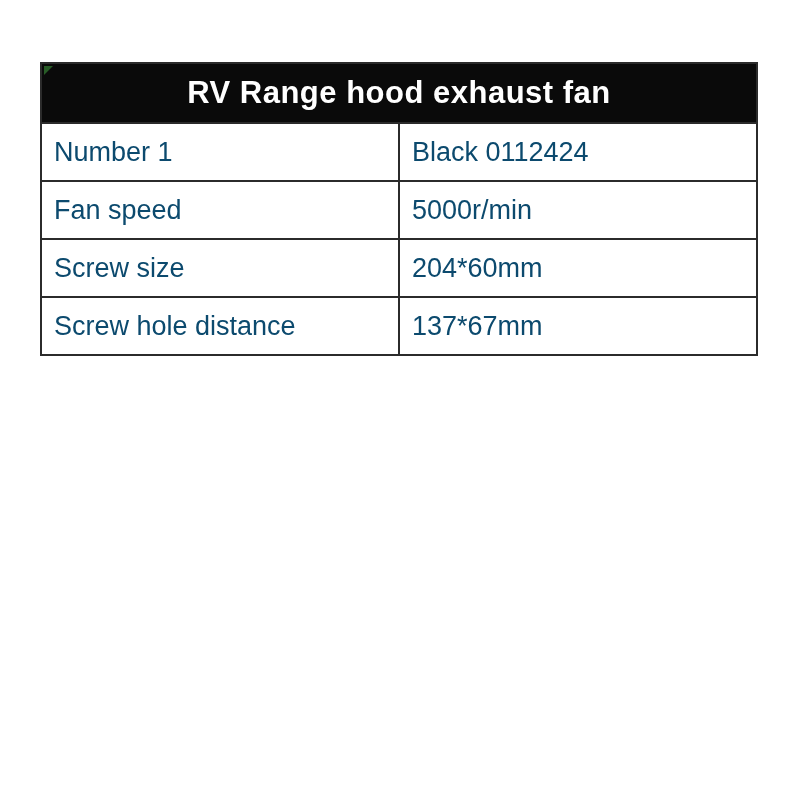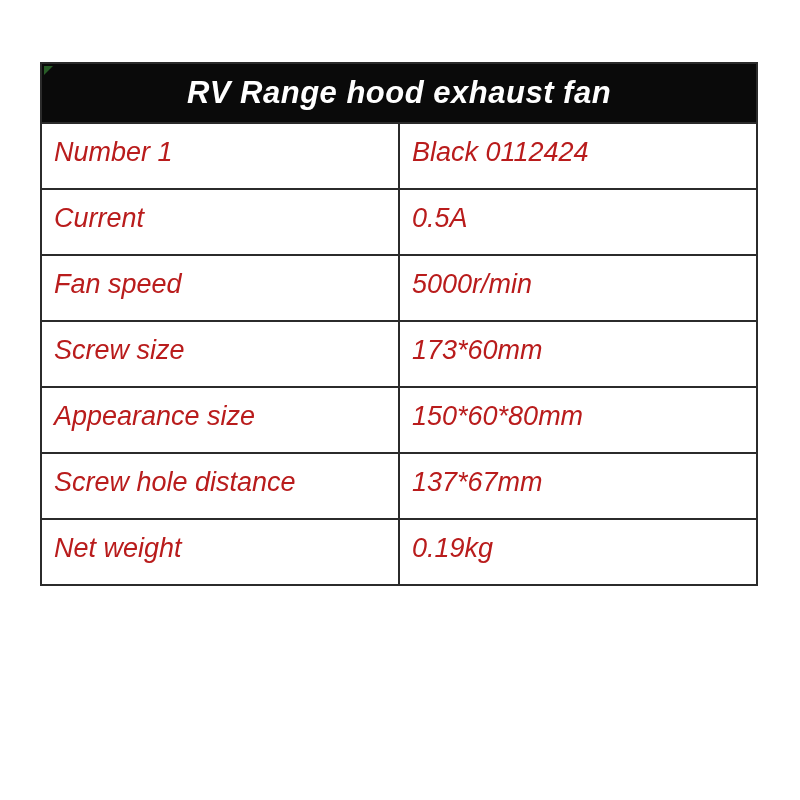--- a/index.html
+++ b/index.html
@@ -20,21 +20,20 @@
     left: 40px;
     top: 62px;
     width: 718px;
     border-collapse: collapse;
     table-layout: fixed;
   }
   .spec-table th,
   .spec-table td {
     border: 2px solid #2b2b2b;
     margin: 16px;
-    font-style: italic;
   }
   .title-bar {
     height: 56px;
     background: #0a0a0a;
     color: #ffffff;
     text-align: center;
     vertical-align: middle;
     font-size: 31px;
     font-weight: bold;
     letter-spacing: 0.5px;
@@ -46,22 +45,22 @@
     top: 2px;
     width: 0;
     height: 0;
     border-top: 9px solid #2e6b2d;
     border-right: 9px solid transparent;
     opacity: 0.85;
   }
   .spec-row td {
     height: 56px;
     font-size: 27px;
-    color: #b91c1c;
-    padding: 0 0 8px 12px;
+    color: #0c4a6e;
+    padding: 0 0 0 12px;
     vertical-align: middle;
     white-space: nowrap;
     overflow: hidden;
     background: #ffffff;
   }
   .label-cell { width: 50%; }
   .value-cell { width: 50%; }
 </style>
 </head>
 <body>
@@ -75,38 +74,26 @@
           <span>RV Range hood exhaust fan</span>
         </th>
       </tr>
     </thead>
     <tbody>
       <tr class="spec-row">
         <td class="label-cell">Number 1</td>
         <td class="value-cell">Black 0112424</td>
       </tr>
       <tr class="spec-row">
-        <td class="label-cell">Current</td>
-        <td class="value-cell">0.5A</td>
-      </tr>
-      <tr class="spec-row">
         <td class="label-cell">Fan speed</td>
         <td class="value-cell">5000r/min</td>
       </tr>
       <tr class="spec-row">
         <td class="label-cell">Screw size</td>
-        <td class="value-cell">173*60mm</td>
-      </tr>
-      <tr class="spec-row">
-        <td class="label-cell">Appearance size</td>
-        <td class="value-cell">150*60*80mm</td>
+        <td class="value-cell">204*60mm</td>
       </tr>
       <tr class="spec-row">
         <td class="label-cell">Screw hole distance</td>
         <td class="value-cell">137*67mm</td>
-      </tr>
-      <tr class="spec-row">
-        <td class="label-cell">Net weight</td>
-        <td class="value-cell">0.19kg</td>
       </tr>
     </tbody>
   </table>
 </div>
 
 </body></html>

